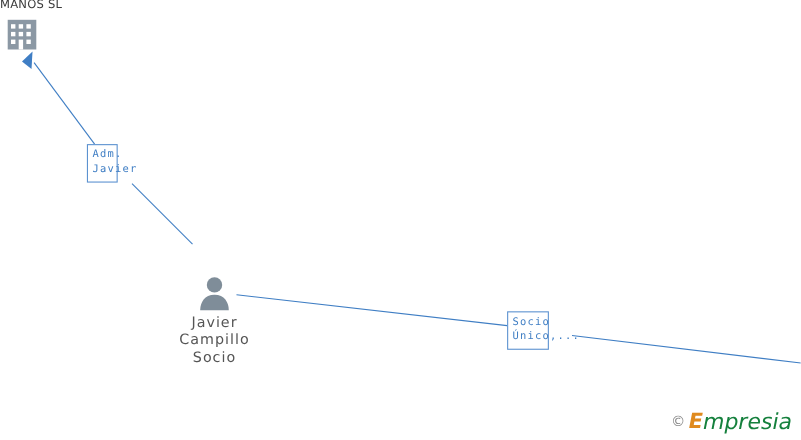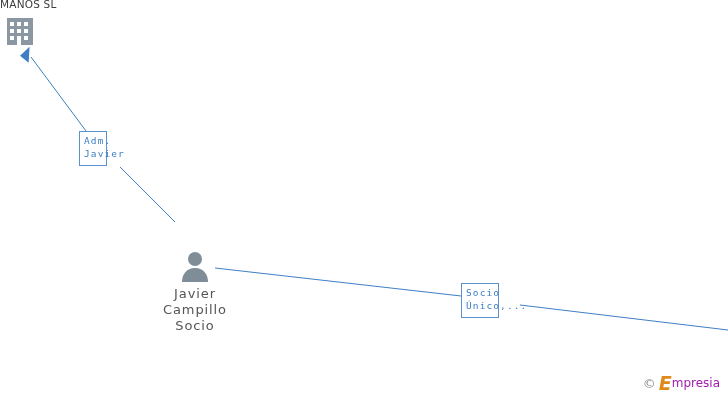--- a/index.html
+++ b/index.html
@@ -99,22 +99,23 @@
     margin-right: 3px;
   }
   .watermark .brand-e {
     color: #e08a1e;
     font-size: 19px;
     font-style: italic;
     font-weight: bold;
     line-height: 17px;
   }
   .watermark .brand-rest {
-    color: #a21caf;
-    font-size: 12px;
+    color: #15803d;
+    font-size: 20px;
+    font-style: italic;
     line-height: 17px;
   }
 </style>
 </head>
 <body>
 
 <svg id="canvas" viewBox="0 0 728 400">
 
   <line x1="175" y1="222" x2="120" y2="167" stroke="#3f7ec4" stroke-width="1"></line>
 

